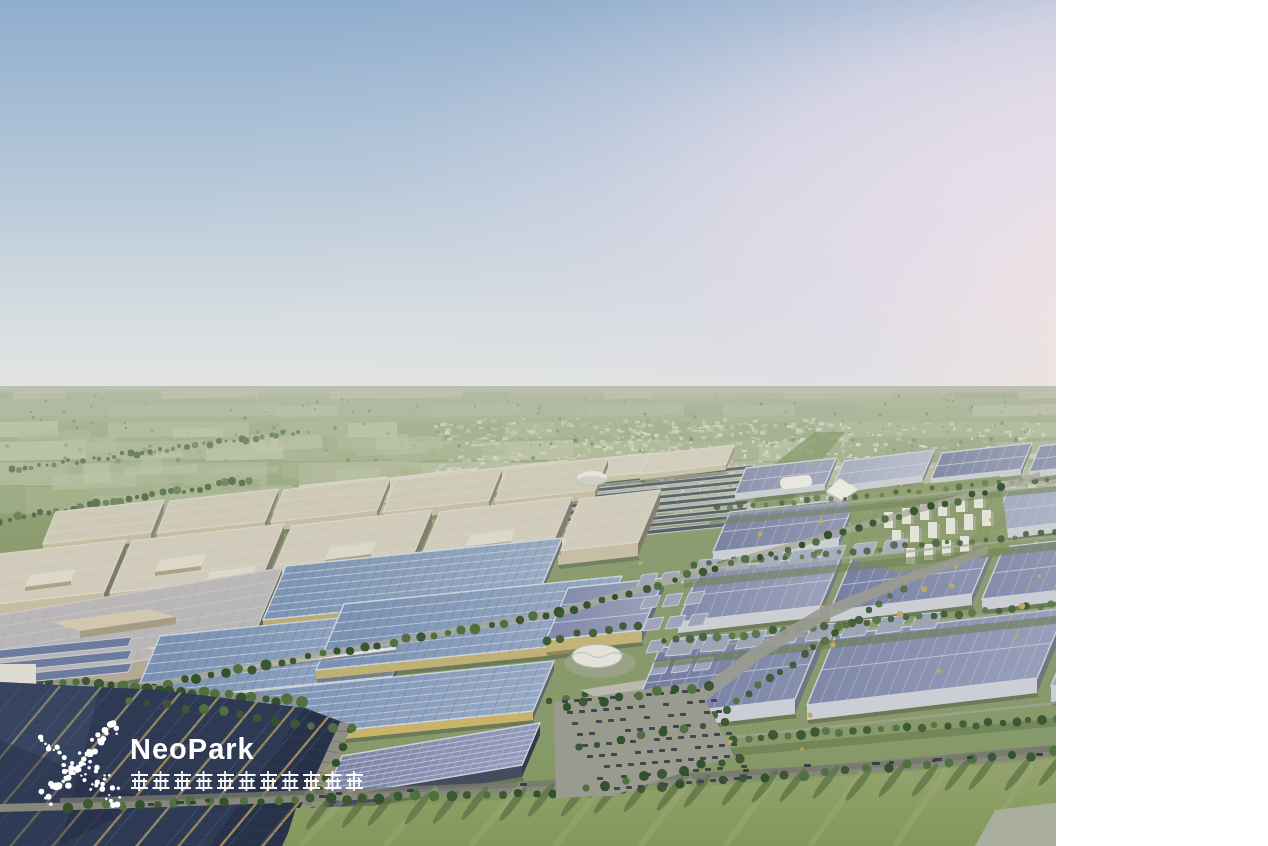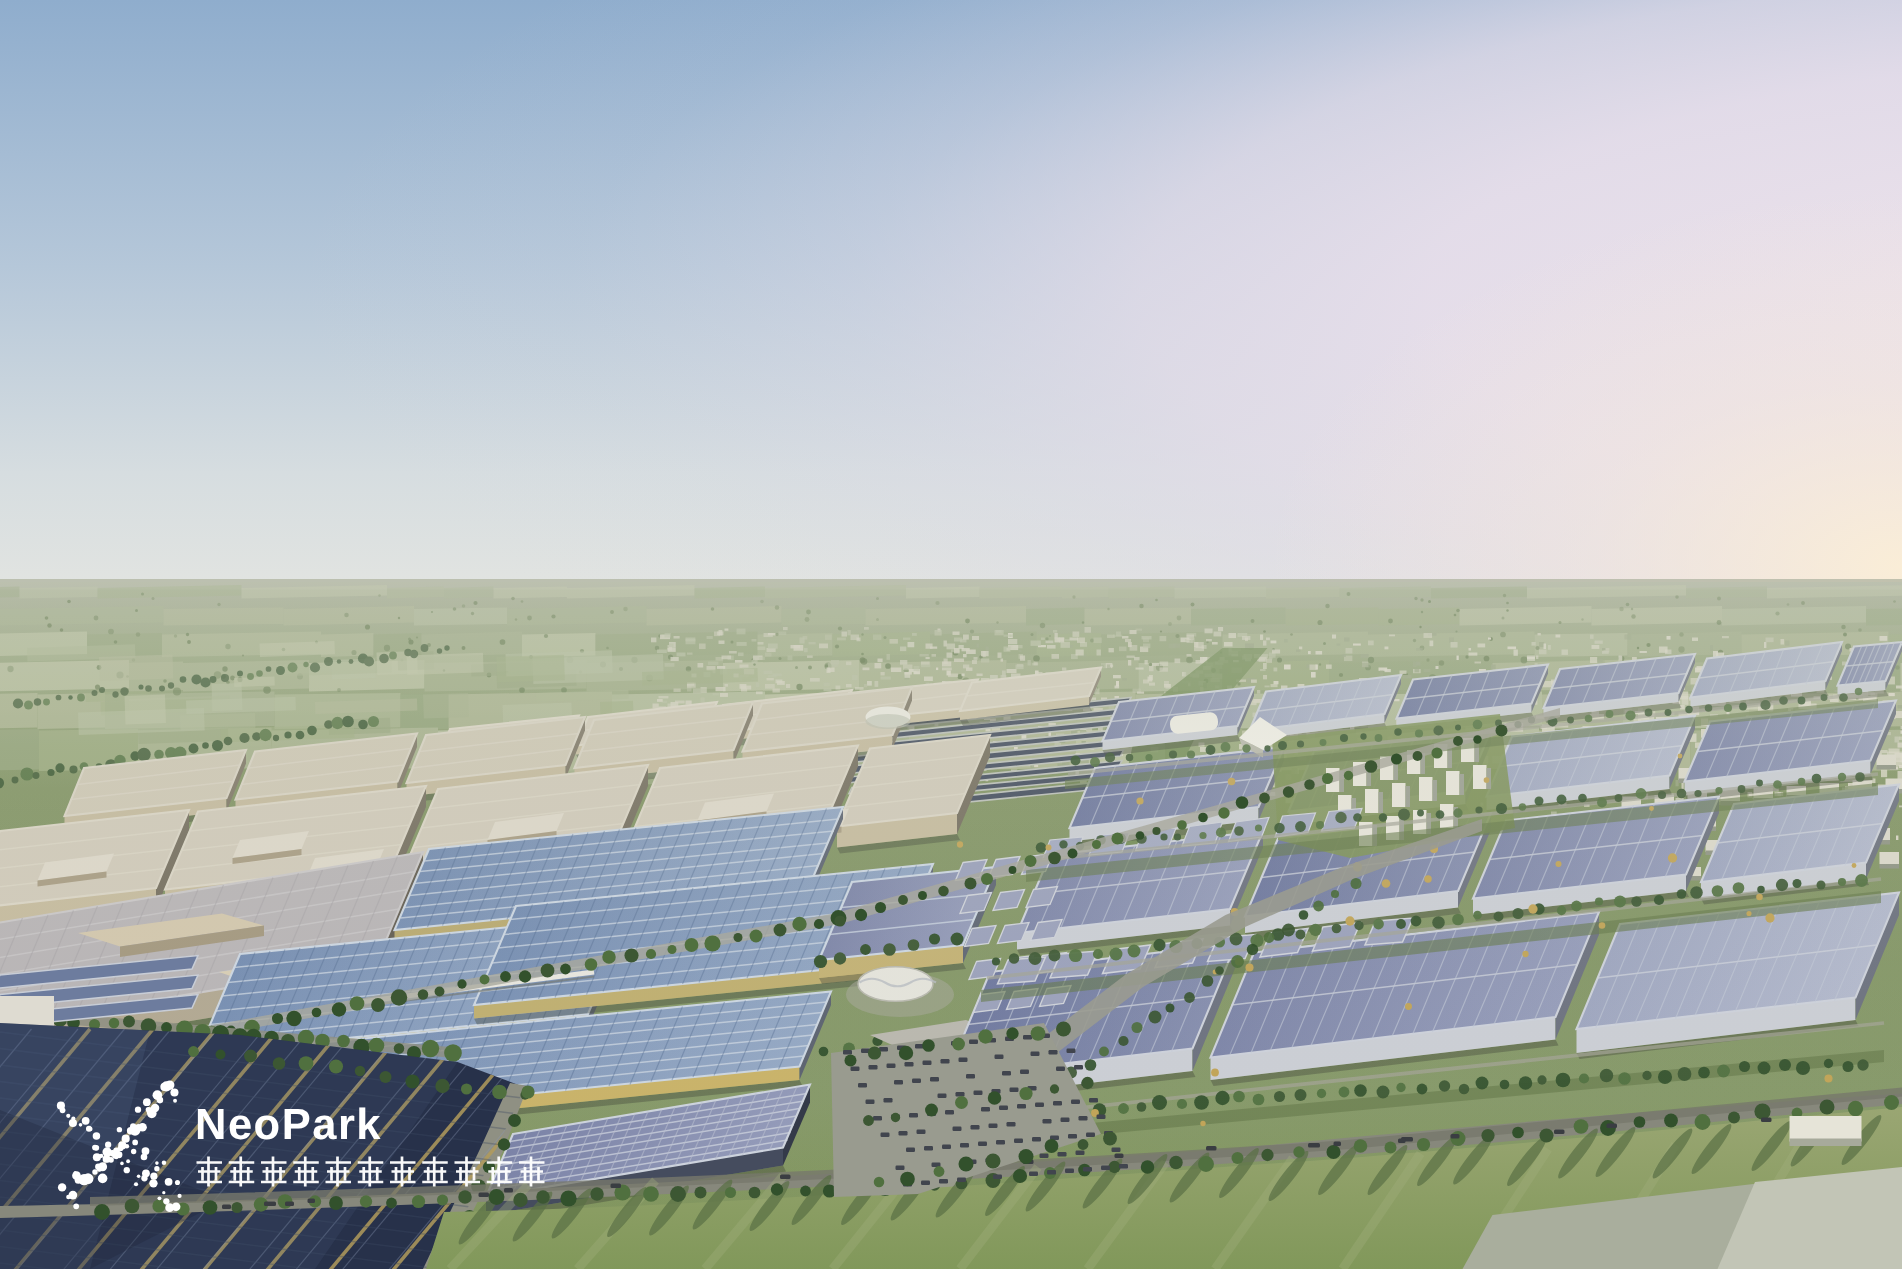--- a/index.html
+++ b/index.html
@@ -1,14 +1,14 @@
 <!DOCTYPE html>
 <html><head><meta charset="utf-8"><title>NeoPark</title><style>
 html,body{margin:0;padding:0;}
-#stage{position:relative;width:1268px;height:846px;overflow:hidden;font-family:"Liberation Sans",sans-serif;}
+#stage{position:relative;width:1056px;height:846px;overflow:hidden;font-family:"Liberation Sans",sans-serif;}
 </style></head><body>
 <div id="stage">
 <svg width="1268" height="846" viewBox="0 0 1268 846" xmlns="http://www.w3.org/2000/svg">
 <defs>
 <linearGradient id="skyV" x1="0" y1="0" x2="0" y2="1">
  <stop offset="0" stop-color="#8fadcd"></stop>
           <stop offset="0.45" stop-color="#b5c7d9"></stop>
  <stop offset="0.8" stop-color="#d6dde0"></stop>
           <stop offset="1" stop-color="#e2e4e1"></stop>
 </linearGradient>

